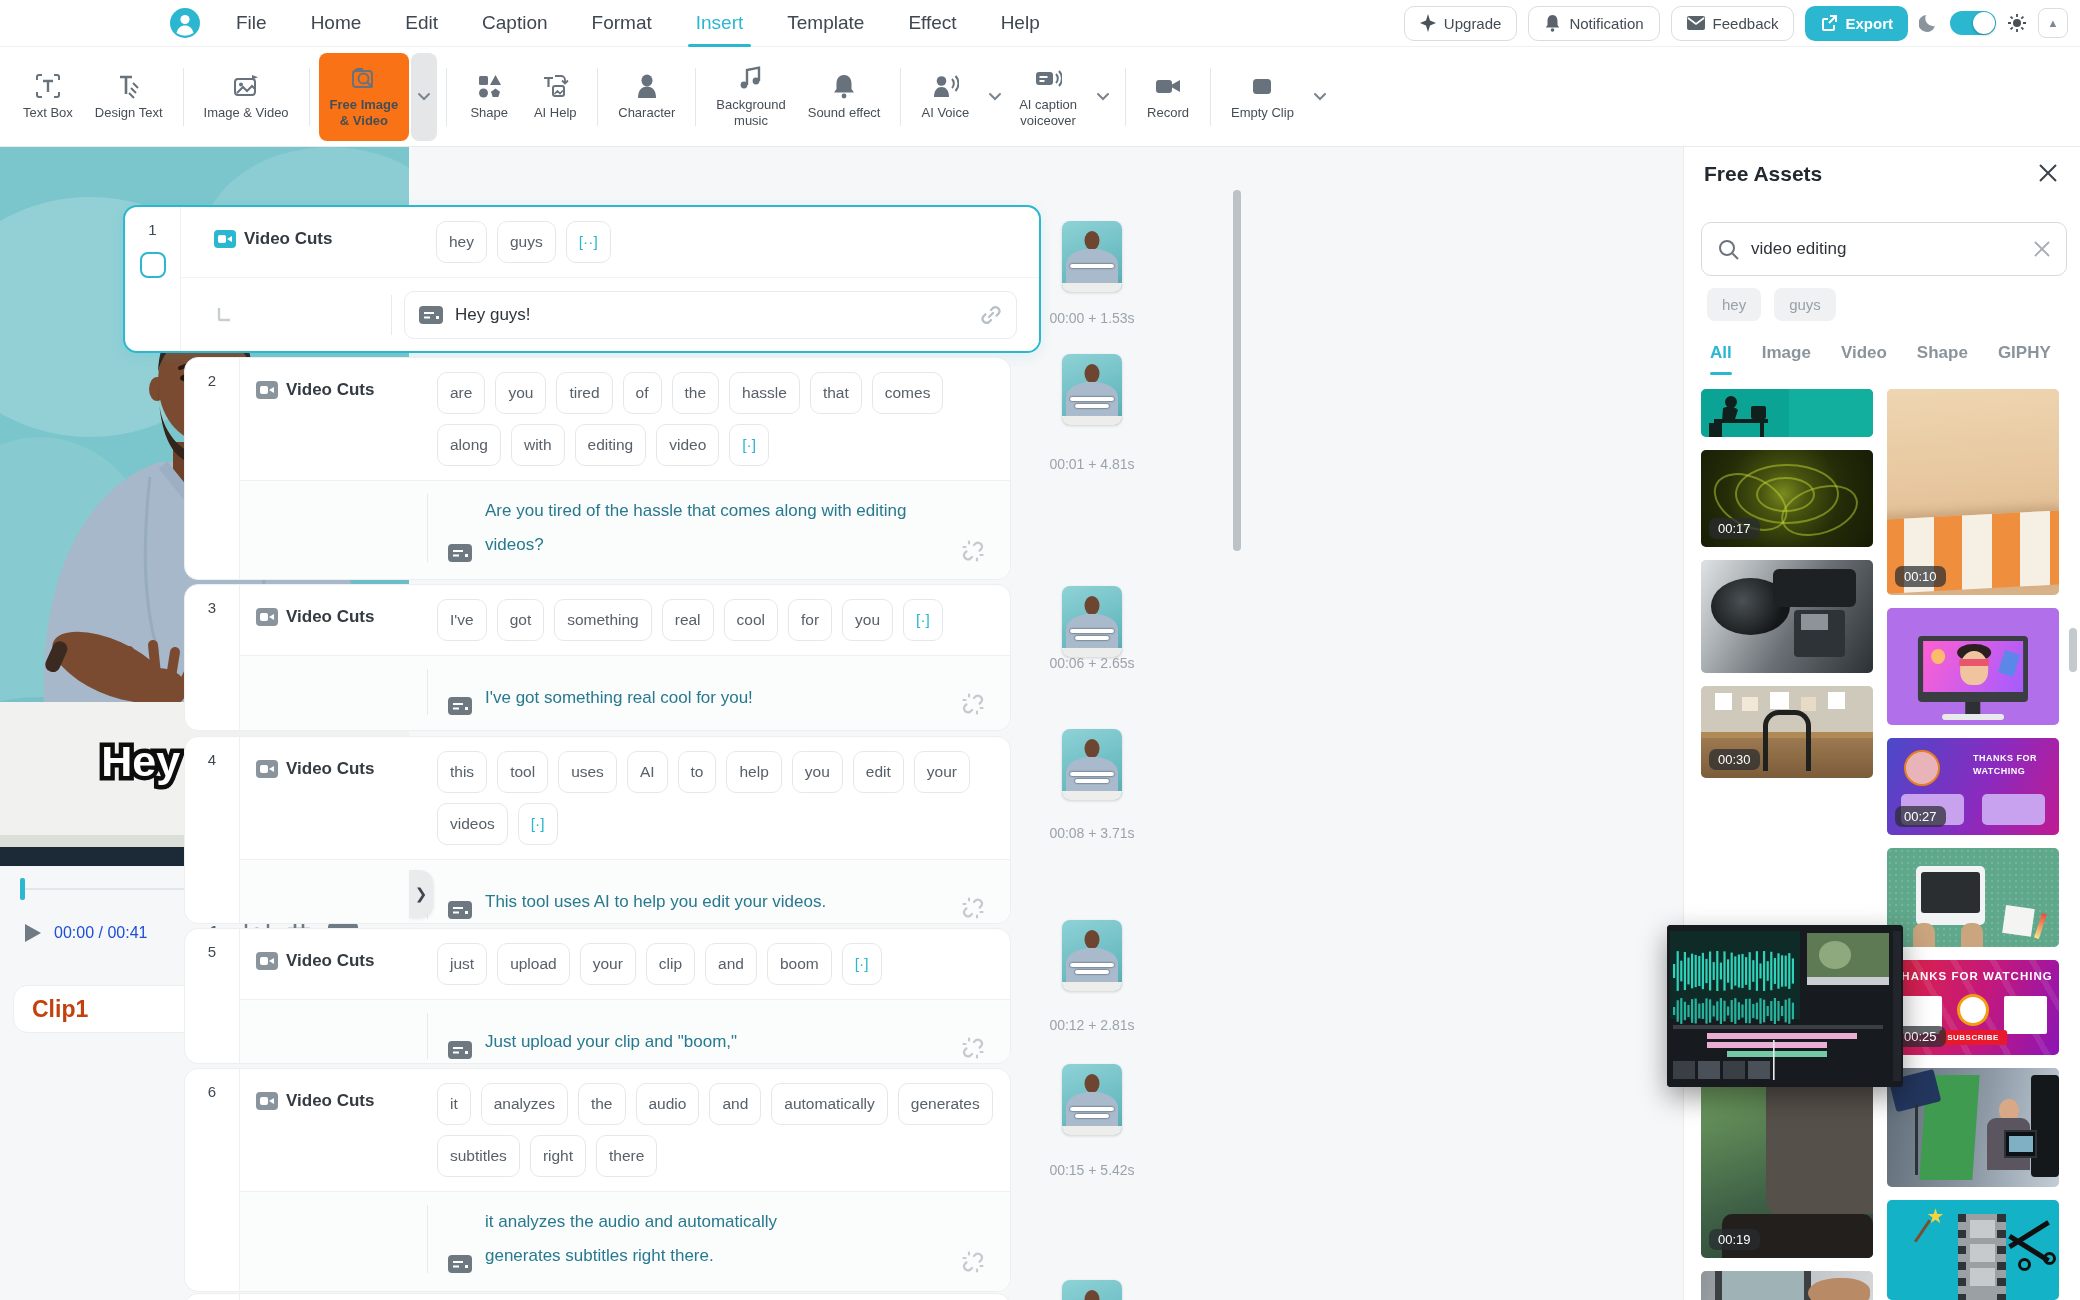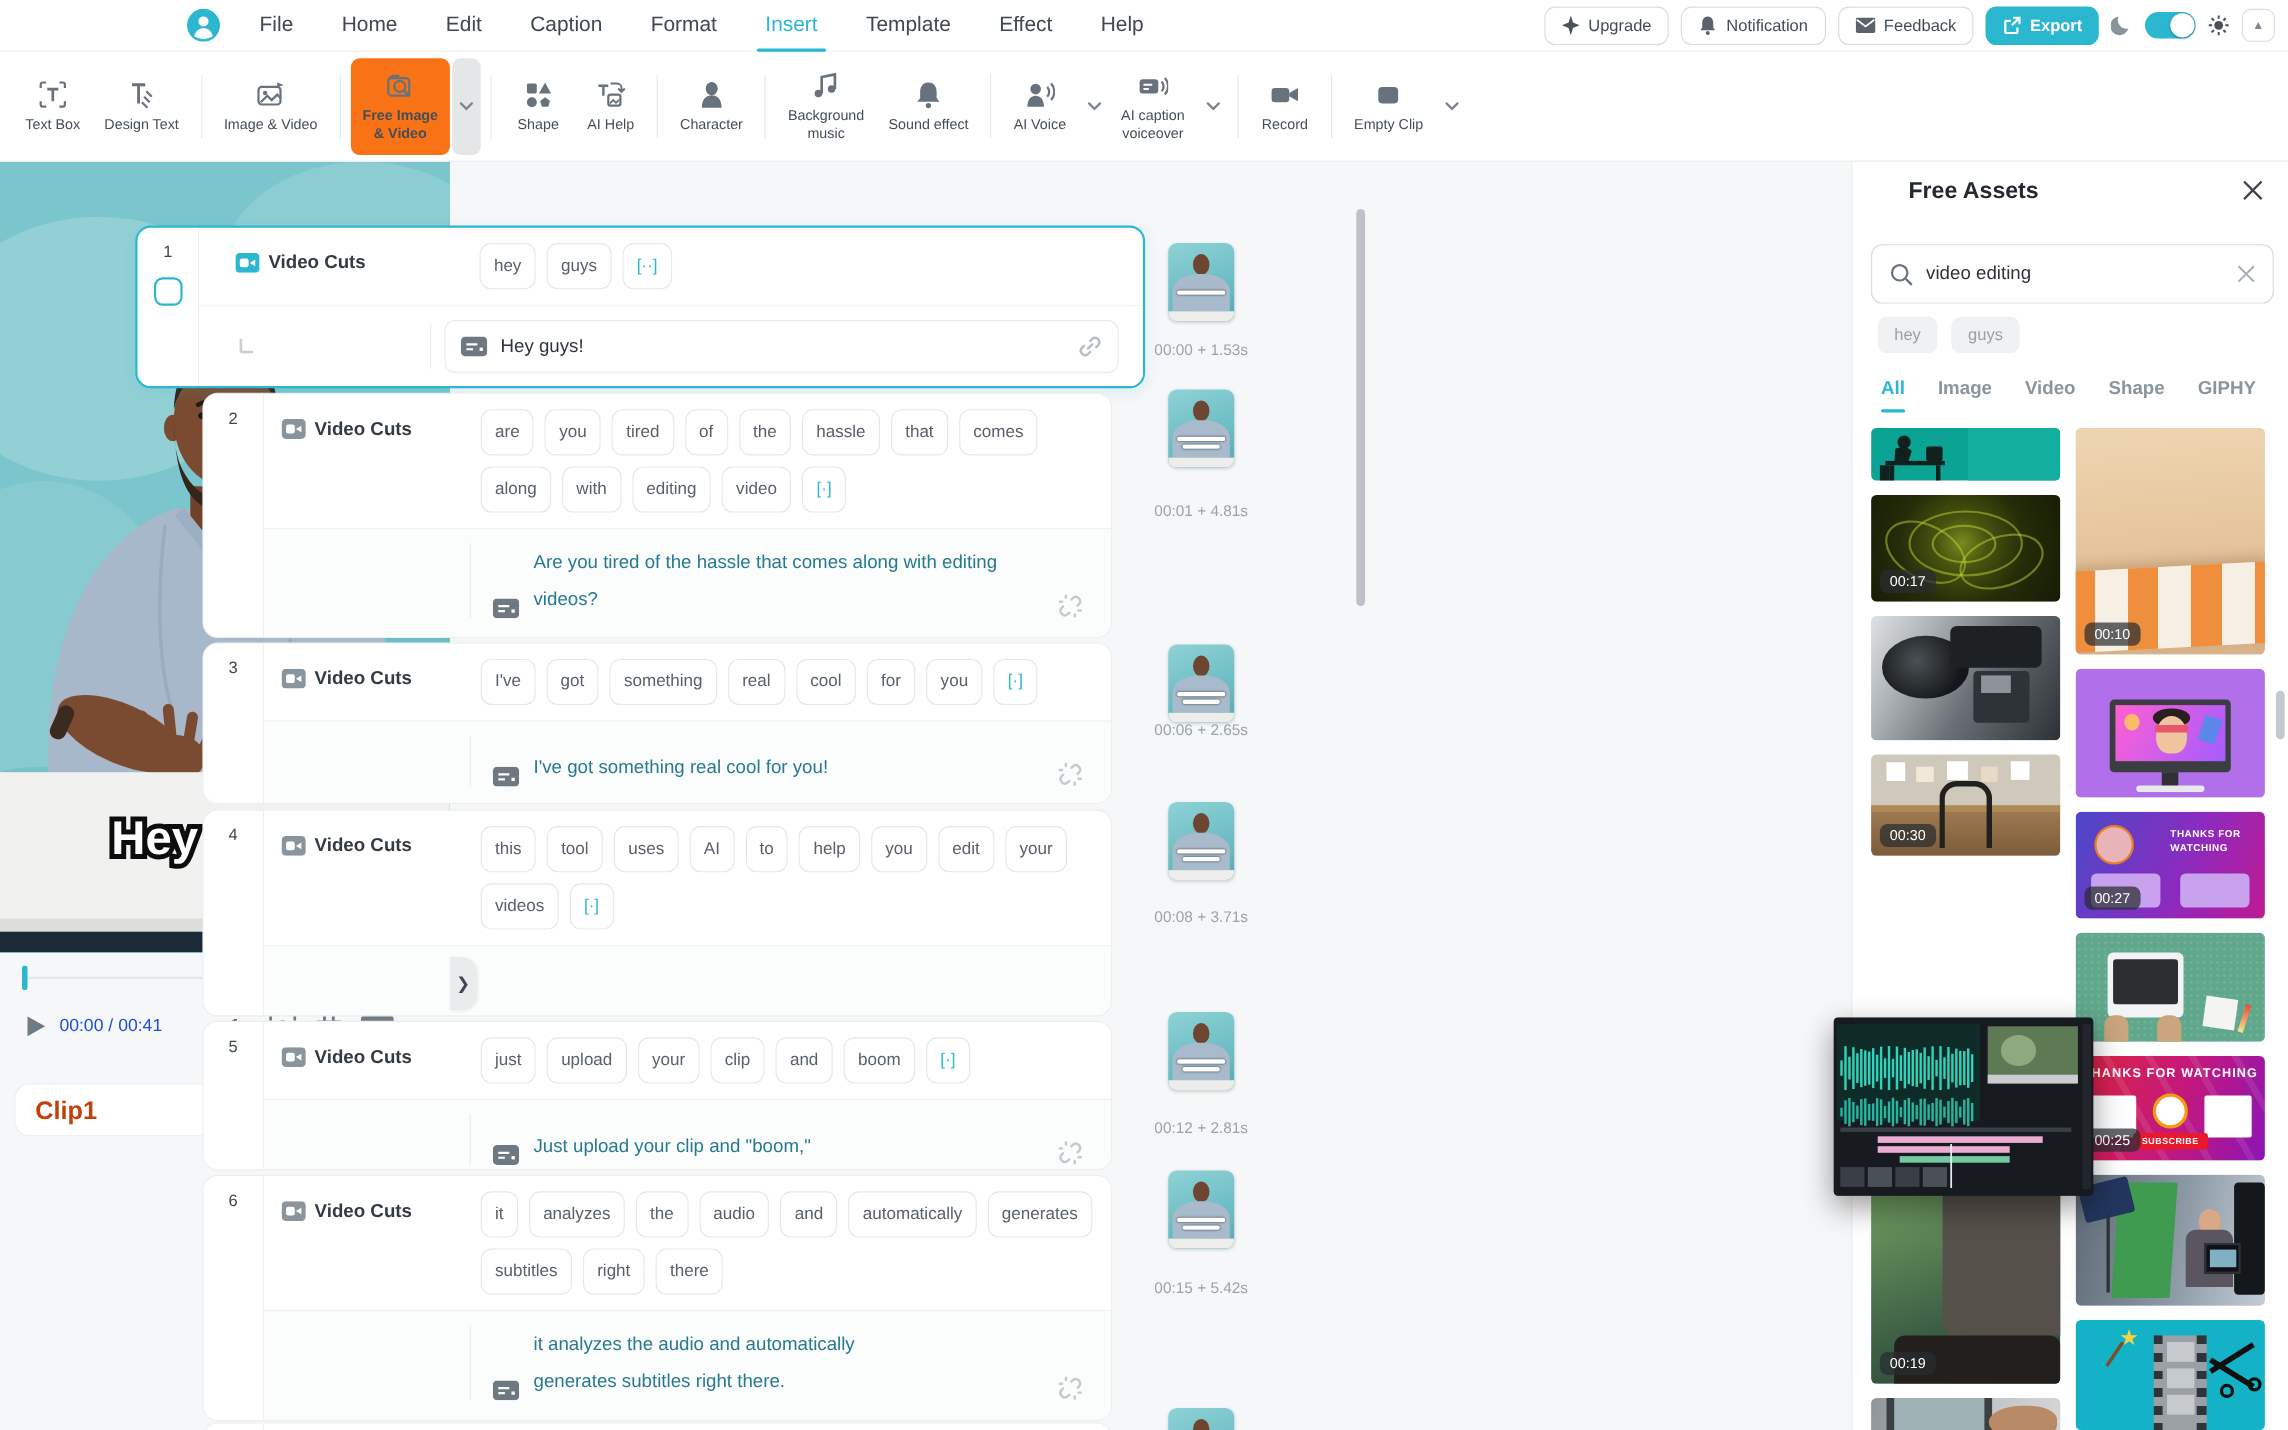--- a/index.html
+++ b/index.html
@@ -80,21 +80,21 @@
   .mini-head { position:absolute; left:50%; top:14%; transform:translateX(-50%); width:15px; height:19px; border-radius:50%; background:#6d4530; }
   .mini-body { position:absolute; left:6%; top:40%; width:88%; height:48%; border-radius:45% 45% 0 0; background:#a8bacb; }
   .mini-cap { position:absolute; left:14%; right:14%; top:60%; height:4px; background:#fff; border-radius:2px; box-shadow:0 0 2px rgba(0,0,0,.8);}
   .mini-cap.c2 { top:70%; left:22%; right:22%; }
   .mini-strip { position:absolute; left:0; right:0; bottom:0; height:9px; background:#edeeec; }
   .ts { position:absolute; width:150px; text-align:center; font-size:14px; color:#9aa3ab; white-space:nowrap;}
   .list-scroll { position:absolute; left:1233px; top:43px; width:8px; height:361px; background:#bcc2c7; border-radius:4px; }
 
   
   .right-panel { position:absolute; left:1683px; top:0; width:397px; height:1153px; background:#fff; border-left:1px solid #e8eaec; overflow:hidden; }
-  .ap-title { position:absolute; left:20px; top:15px; font-size:21px; font-weight:700; color:#23292f;margin-left:31px; }
+  .ap-title { position:absolute; left:20px; top:15px; font-size:21px; font-weight:700; color:#23292f; }
   .ap-close { position:absolute; right:22px; top:16px; color:#3b424a; }
   .search-box { position:absolute; left:17px; top:75px; width:366px; height:54px; border:1.5px solid #d7dbdf; border-radius:10px; display:flex; align-items:center; padding:0 16px; gap:12px; background:#fff;}
   .search-box input { border:none; outline:none; flex:1; font-size:17px; color:#2e343a; font-family:"Liberation Sans",sans-serif; background:transparent;}
   .search-ic { color:#6a737c; flex:none;}
   .clear-ic { color:#a6adb4; flex:none;}
   .tags { position:absolute; left:23px; top:141px; display:flex; gap:13px; }
   .tag { height:33px; line-height:33px; padding:0 15px; background:#f0f1f3; border-radius:8px; font-size:15px; color:#98a1a9; }
   .ap-tabs { position:absolute; left:26px; top:196px; display:flex; gap:30px; }
   .ap-tab { font-size:17px; color:#8a949c; position:relative; padding-bottom:12px; font-weight:600;}
   .ap-tab.active { color:#2ab7cf; }
@@ -634,20 +634,39 @@
               <span class="chip">help</span>
               <span class="chip">you</span>
               <span class="chip">edit</span>
               <span class="chip">your</span>
               <span class="chip">videos</span>
               <span class="chip pause">[·]</span>
             </div>
       </div>
           <div class="cap-sec">
       <div class="cap-indent"></div>
+      <div class="cap-body">
+        <span class="cap-tag">
+                <svg width="24" height="18" viewBox="0 0 24 18">
+                  <rect width="24" height="18" rx="4" fill="#6e7880"></rect>
+                  <path d="M5,7 h10 M5,11.5 h6" stroke="#fff" stroke-width="2"></path>
+                  <rect x="17" y="10" width="3" height="3" fill="#fff"></rect>
+                </svg>
+              </span>
+        <div class="cap-lines">This tool uses AI to help you edit your videos.</div>
+        <span class="cap-unlink">
+                <svg width="22" height="22" viewBox="0 0 22 22">
+                  <g stroke="#c3cad0" stroke-width="2.2" fill="none" stroke-linecap="round">
+                    <path d="M12,5 l1.5,-1.5 a4,4 0 0 1 5.6,5.6 L17.6,10.6"></path>
+                    <path d="M10,17 l-1.5,1.5 a4,4 0 0 1 -5.6,-5.6 L4.4,11.4"></path>
+                    <path d="M7,3.5 L7,1.5 M3.5,7 L1.5,7 M15,18.5 v2 M18.5,15 h2"></path>
+                  </g>
+                </svg>
+              </span>
+      </div>
           </div>
     </div>
       </div>
       <div class="row-card" style="left: 184px; top: 781px; width: 827px; height: 136px;">
     <div class="num-col">
       <span class="row-num">5</span>
 
     </div>
     <div class="row-main">
       <div class="row-head">

